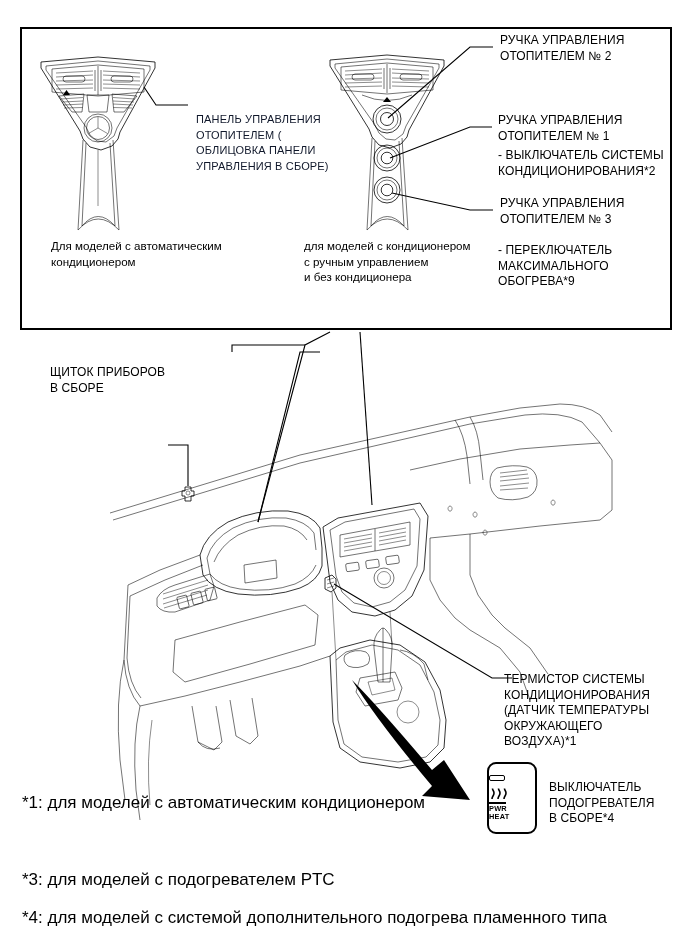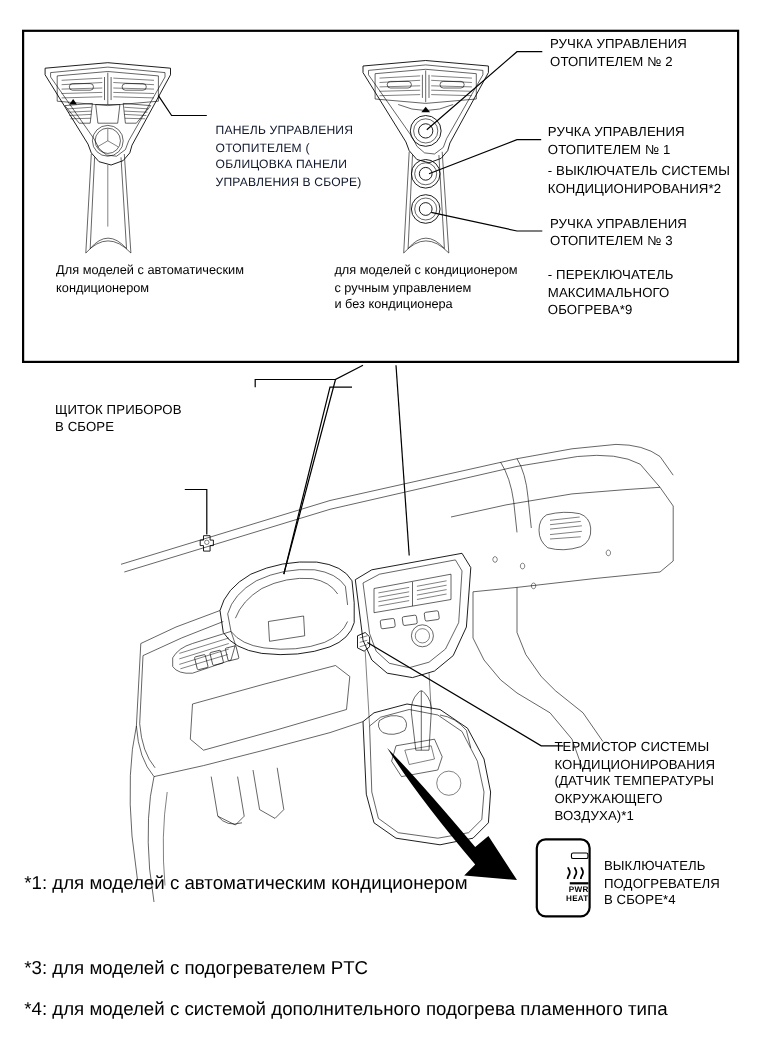--- a/index.html
+++ b/index.html
@@ -77,21 +77,21 @@
     left: 487px;
     top: 762px;
     width: 50px;
     height: 72px;
     border: 2px solid #000;
     border-radius: 9px;
     box-sizing: border-box;
     background: #fff;
     display: flex;
     flex-direction: column;
-    align-items: flex-end;
+    align-items: flex-start;
     justify-content: center;
   }
   .ph-led {
     width: 16px;
     height: 6px;
     border: 1.4px solid #000;
     border-radius: 2px;
     box-sizing: border-box;
     margin-bottom: 7px;
   }

